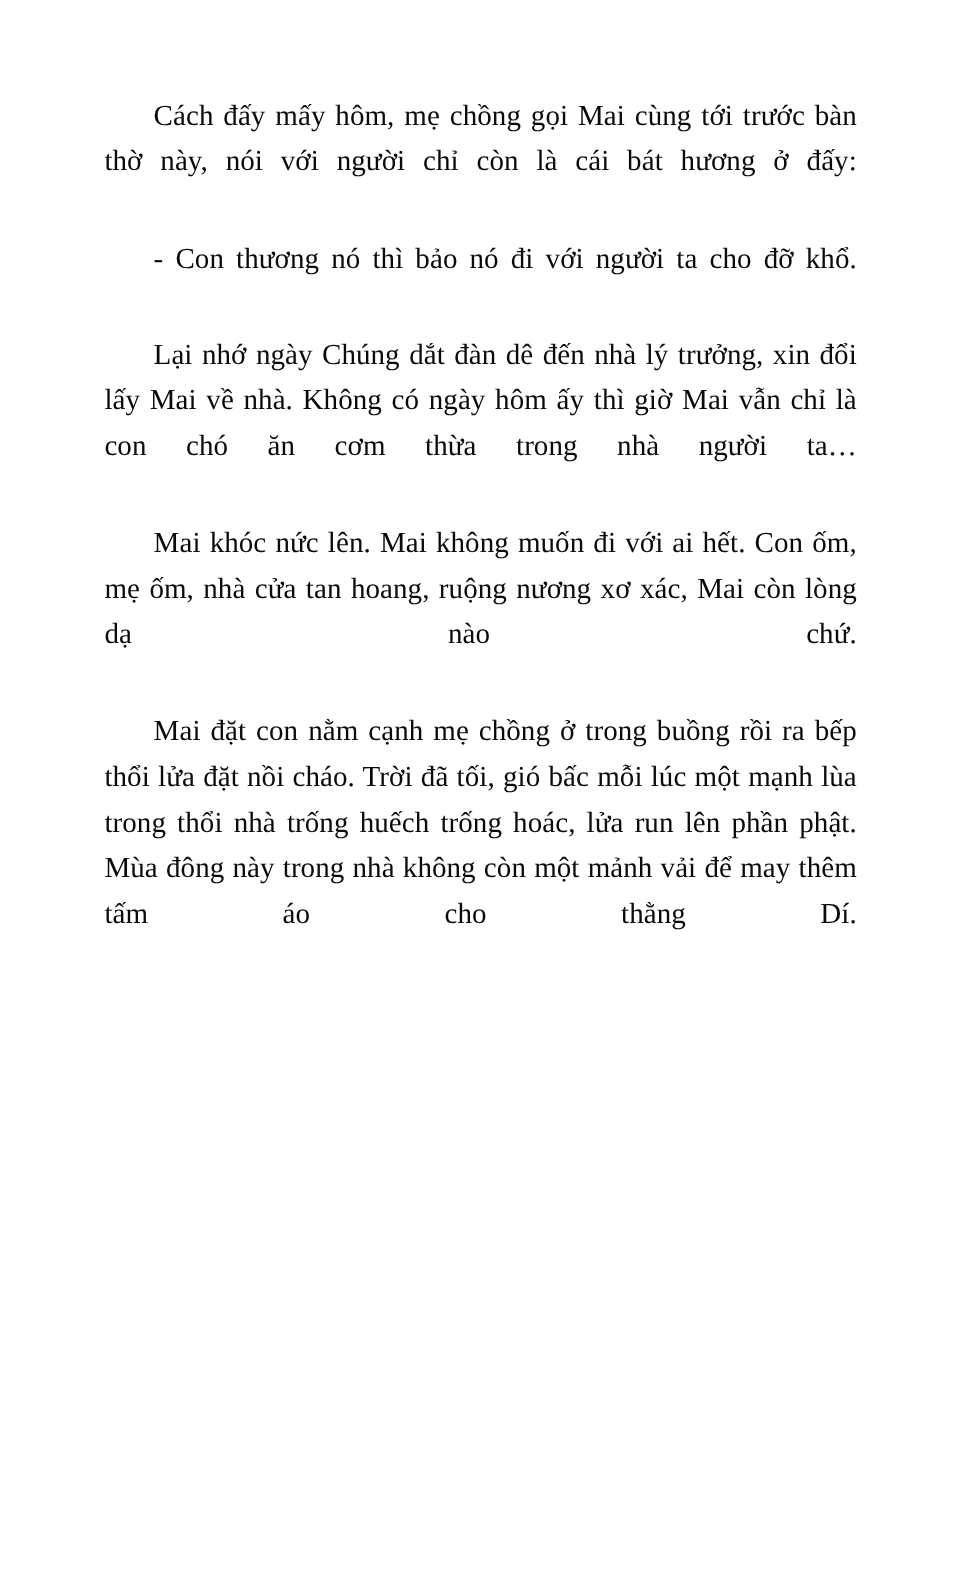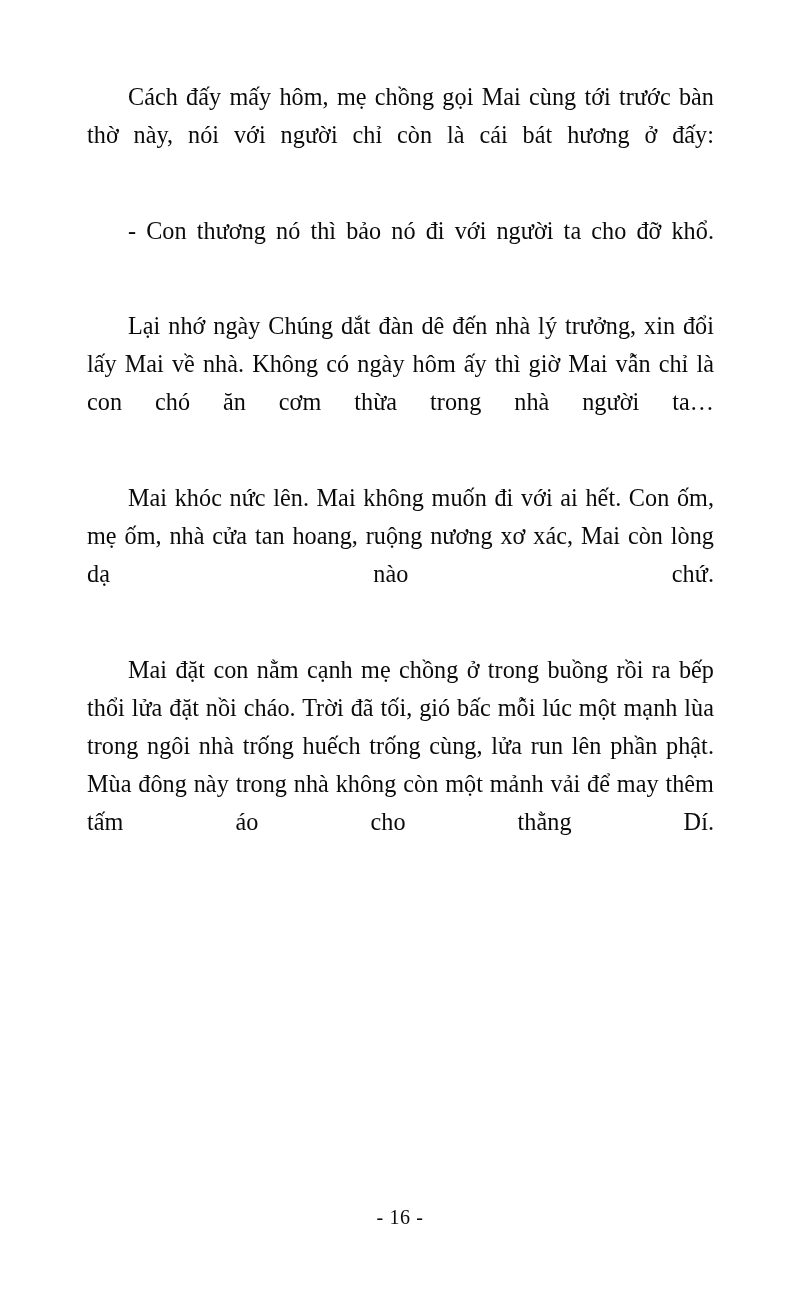--- a/index.html
+++ b/index.html
@@ -29,21 +29,21 @@
     line-height: 38.2px;
     text-align: justify;
     text-indent: 41px;
     text-justify: inter-word;
     letter-spacing: 0.05px;
     word-spacing: 0.2px;
     hyphens: none;
     -webkit-hyphens: none;
   }
   .para + .para {
-    margin-top: 19px;
+    margin-top: 4px;
   }
   
   .para:after {
     content: "";
     display: inline-block;
     width: 100%;
   }
   .page-number {
     position: absolute;
     left: 0;
@@ -60,18 +60,17 @@
 </head>
 <body>
 
 <div class="page">
 
   <div class="text-block">
     <p class="para">Cách đấy mấy hôm, mẹ chồng gọi Mai cùng tới trước bàn thờ này, nói với người chỉ còn là cái bát hương ở đấy:</p>
     <p class="para">- Con thương nó thì bảo nó đi với người ta cho đỡ khổ.</p>
     <p class="para">Lại nhớ ngày Chúng dắt đàn dê đến nhà lý trưởng, xin đổi lấy Mai về nhà. Không có ngày hôm ấy thì giờ Mai vẫn chỉ là con chó ăn cơm thừa trong nhà người ta…</p>
     <p class="para">Mai khóc nức lên. Mai không muốn đi với ai hết. Con ốm, mẹ ốm, nhà cửa tan hoang, ruộng nương xơ xác, Mai còn lòng dạ nào chứ.</p>
-    <p class="para">Mai đặt con nằm cạnh mẹ chồng ở trong buồng rồi ra bếp thổi lửa đặt nồi cháo. Trời đã tối, gió bấc mỗi lúc một mạnh lùa trong ngôi nhà trống huếch trống cùng, lửa run lên phần phật. Mùa đông này trong nhà không còn một mảnh vải để may thêm tấm áo cho thằng Dí.</p>
+    <p class="para">Mai đặt con nằm cạnh mẹ chồng ở trong buồng rồi ra bếp thổi lửa đặt nồi cháo. Trời đã tối, gió bấc mỗi lúc một mạnh lùa trong thổi nhà trống huếch trống hoác, lửa run lên phần phật. Mùa đông này trong nhà không còn một mảnh vải để may thêm tấm áo cho thằng Dí.</p>
   </div>
 
-  <div class="page-number">- 16 -</div>
 
 </div>
 
 </body></html>

